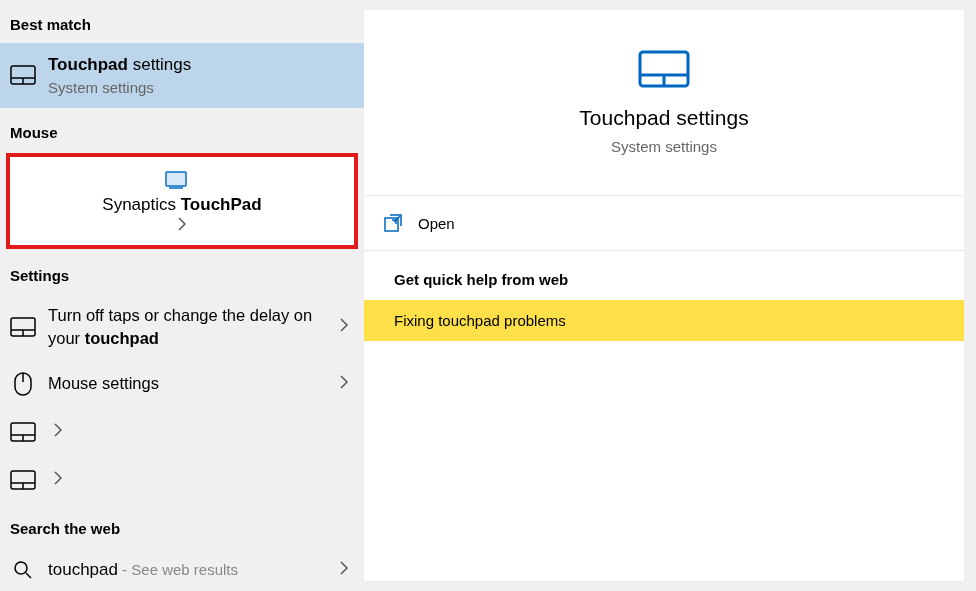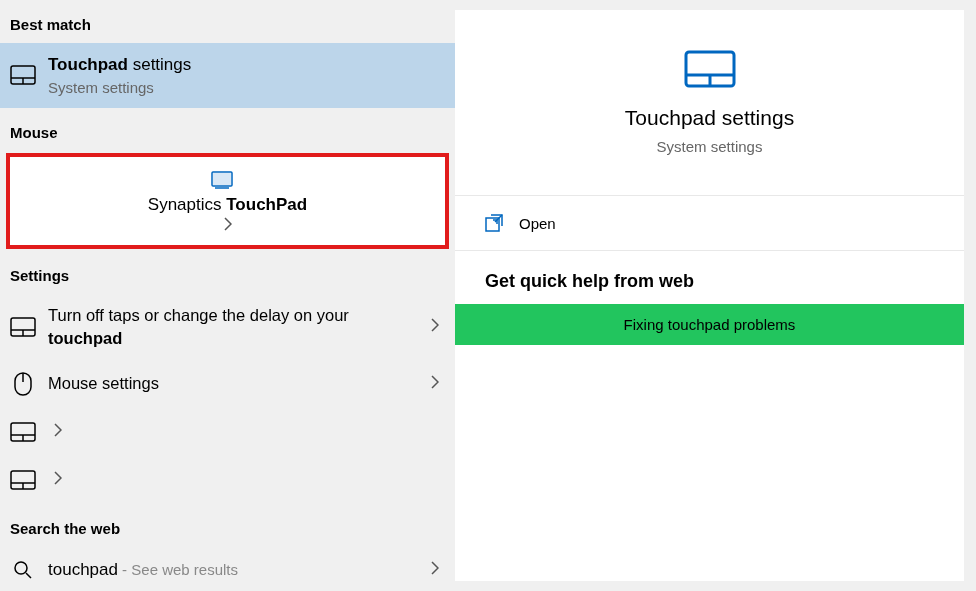--- a/index.html
+++ b/index.html
@@ -8,21 +8,21 @@
       box-sizing: border-box;
       font-family: "Segoe UI", -apple-system, sans-serif;
     }
     body {
       width: 976px;
       height: 591px;
       display: flex;
       background: #f0f0f0;
     }
     .left-panel {
-      width: 455px;
+      width: 364px;
       background: #f0f0f0;
     }
     .right-panel {
       flex: 1;
       background: #ffffff;
       margin: 10px 12px 10px 0;
     }
     .section-header {
       font-size: 15px;
       font-weight: 600;
@@ -105,56 +105,55 @@
       margin-bottom: 8px;
     }
     .preview-subtitle {
       font-size: 15px;
       color: #666;
       margin-bottom: 20px;
     }
     .preview-action {
       display: flex;
       align-items: center;
-      padding: 18px 30px;
+      padding: 18px 20px;
       cursor: pointer;
       border-bottom: 1px solid #e8e8e8;
       text-align: right;
     }
     .preview-action-icon {
       width: 18px;
       height: 18px;
       margin-right: 16px;
       display: flex;
       align-items: center;
       justify-content: center;
     }
     .preview-action-text {
       font-size: 15px;
       color: #000;
     }
     .help-section {
       padding: 20px 30px 10px 30px;
     }
     .help-header {
-      font-size: 18px;
+      font-size: 15px;
       font-weight: 600;
       color: #000;
       margin-bottom: 12px;
     }
     .help-item {
       font-size: 15px;
       color: #000;
       padding: 12px 30px;
       cursor: pointer;
       margin: 0 -30px;
     }
     .help-item.hover {
-      background: #22c55e;
-      text-align: center;
+      background: #fde047;
     }
     .web-result {
       display: flex;
       align-items: center;
       padding: 10px 10px;
       cursor: pointer;
     }
     .web-result-query {
       font-size: 17px;
       color: #000;

